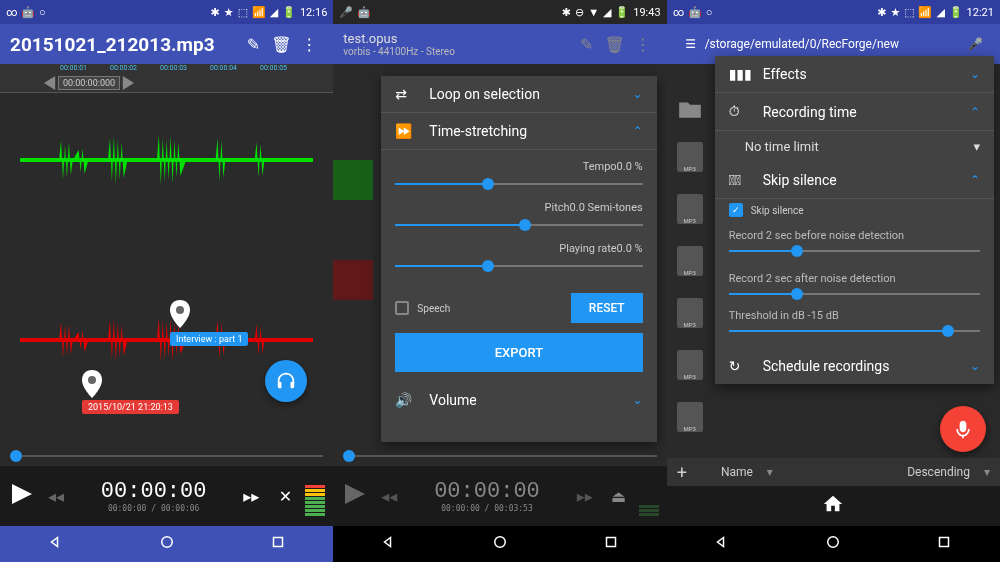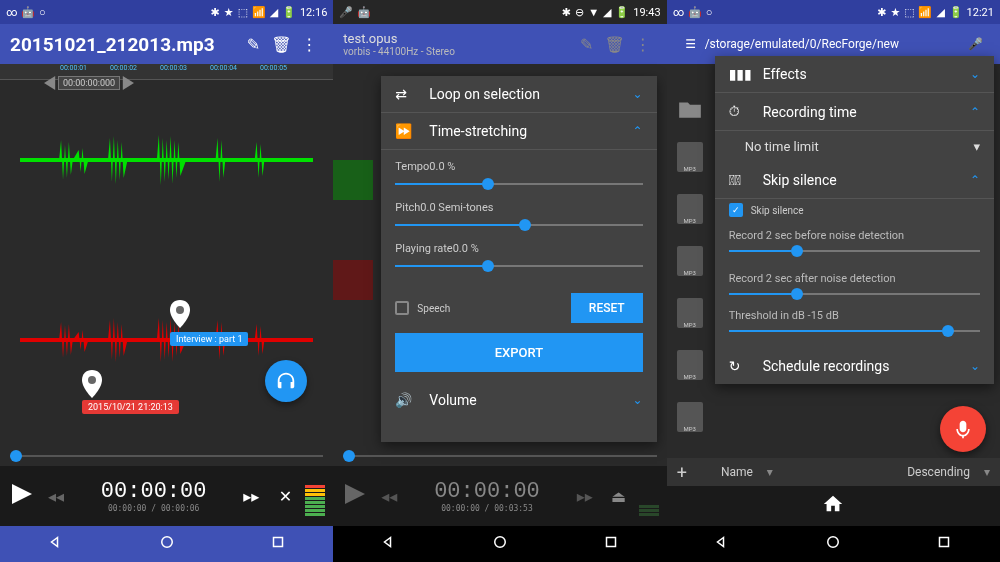--- a/index.html
+++ b/index.html
@@ -23,21 +23,21 @@
   .app-bar.path { font-size: 12px; }
   .app-bar.path .path-text { flex: 1; font-size: 12px; white-space: nowrap; overflow: hidden; }
 
   
   .nav-bar { position: absolute; bottom: 0; left: 0; right: 0; height: 36px; background: #3F51B5; display: flex; align-items: center; justify-content: space-around; }
   .nav-bar.dark { background: #000; }
   .nav-bar svg { width: 18px; height: 18px; }
 
   
   .wave-area { position: absolute; top: 64px; left: 0; right: 0; bottom: 96px; background: #2a2a2a; }
-  .ruler { height: 16px; background: #333; border-bottom: 1px solid #555; position: relative; }
+  .ruler { height: 29px; background: #333; border-bottom: 1px solid #555; position: relative; }
   .ruler .tick { position: absolute; top: 0; font-size: 7px; color: #4fc3f7; }
   .selection-handle { position: absolute; top: 76px; left: 44px; display: flex; align-items: center; }
   .handle-box { background: #444; border: 1px solid #777; padding: 1px 4px; font-size: 9px; color: #ccc; }
   .waveform-row { position: absolute; left: 20px; right: 20px; height: 60px; }
   .wave-green { top: 130px; }
   .wave-red { top: 310px; }
   .wave-svg { width: 100%; height: 100%; }
   .marker { position: absolute; width: 20px; height: 28px; }
   .marker svg { width: 100%; height: 100%; }
   .tag-blue { position: absolute; background: #2196F3; color: #fff; font-size: 9px; padding: 2px 6px; border-radius: 2px; }
@@ -62,21 +62,21 @@
   .panel { position: absolute; background: #424242; color: #fff; box-shadow: 0 4px 12px rgba(0,0,0,0.5); }
   .panel2 { top: 76px; left: 48px; right: 10px; bottom: 120px; overflow-y: auto; }
   .panel3 { top: 56px; left: 48px; right: 6px; }
   .panel-row { display: flex; align-items: center; padding: 10px 14px; border-bottom: 1px solid #555; font-size: 14px; }
   .panel-row:last-child { border-bottom: none; }
   .panel-row .label { flex: 1; }
   .panel-row .icon-l { width: 22px; margin-right: 12px; display: flex; align-items: center; }
   .panel-row .chev { color: #2196F3; font-size: 12px; }
   .panel-body { padding: 10px 14px; }
   .slider-row { margin-bottom: 10px; }
-  .slider-labels { display: flex; justify-content: flex-start; font-size: 11px; color: #ccc; margin-bottom: 4px; }
+  .slider-labels { display: flex; justify-content: flex-end; font-size: 11px; color: #ccc; margin-bottom: 4px; }
   .slider { position: relative; height: 14px; }
   .slider-track { position: absolute; top: 6px; left: 0; right: 0; height: 2px; background: #777; }
   .slider-fill { position: absolute; top: 6px; left: 0; height: 2px; background: #2196F3; }
   .slider-thumb { position: absolute; top: 1px; width: 12px; height: 12px; border-radius: 50%; background: #2196F3; }
   .checkbox-row { display: flex; align-items: center; gap: 8px; font-size: 10px; color: #ccc; }
   .checkbox-row.checked .cb { background: #2196F3; border-color: #2196F3; }
   .cb { width: 14px; height: 14px; border: 2px solid #888; border-radius: 2px; display: flex; align-items: center; justify-content: center; color: #fff; font-size: 9px; }
   .btn-reset { background: #2196F3; color: #fff; border: none; padding: 8px 18px; font-size: 12px; font-weight: 500; }
   .btn-export { background: #2196F3; color: #fff; border: none; width: 100%; padding: 12px; font-size: 13px; font-weight: 500; margin-top: 10px; }
   .actions-row { display: flex; justify-content: space-between; align-items: center; margin-top: 20px; }

